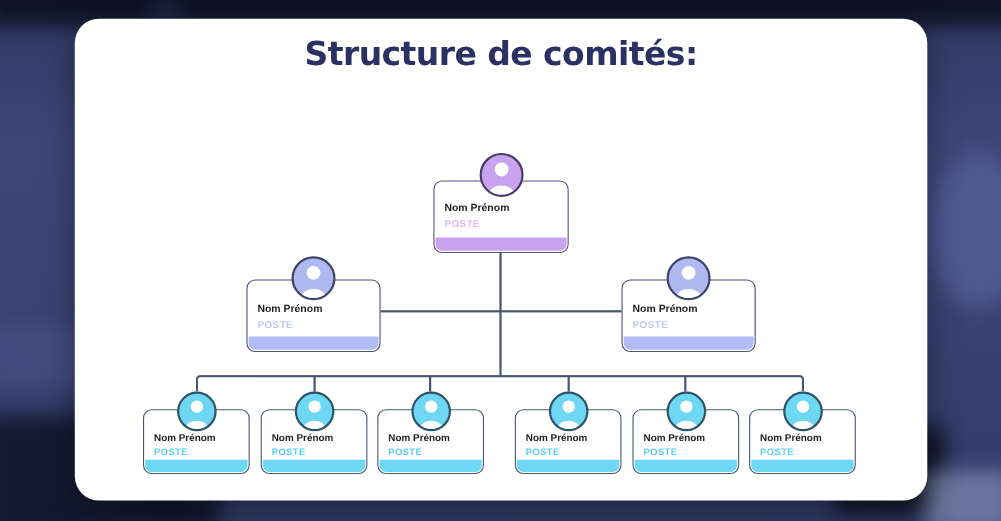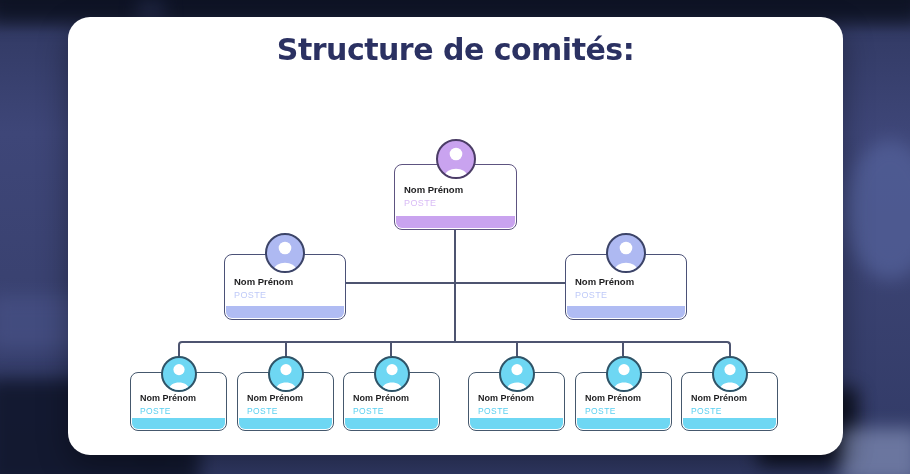--- a/index.html
+++ b/index.html
@@ -53,21 +53,21 @@
 
   
   .card {
     position: absolute; z-index: 2;
     background: #fff; border-radius: 8px;
     border: 1.5px solid #555b77;
     padding-left: 36px;
   }
   .card .txt { position: absolute; left: 9px; right: 4px; }
   .name { font-size: 9.5px; font-weight: bold; color: #1d1d1f; white-space: nowrap; }
-  .role { font-size: 9px; font-weight: normal; letter-spacing: 0.4px; margin-top: 3px; white-space: nowrap; }
+  .role { font-size: 9px; font-weight: bold; letter-spacing: 0.4px; margin-top: 3px; white-space: nowrap; }
   .bar {
     position: absolute; left: 1px; right: 1px; bottom: 1px;
     border-radius: 0 0 6px 6px;
   }
   .avatar {
     position: absolute; left: 50%; transform: translateX(-50%);
     border-radius: 50%; overflow: hidden; z-index: 3;
   }
   .avatar svg { display: block; width: 100%; height: 100%; }
 

